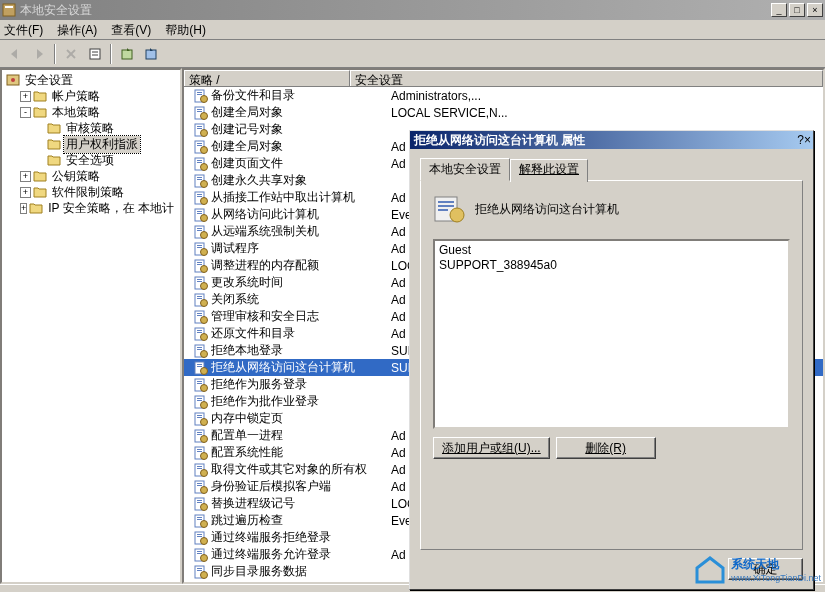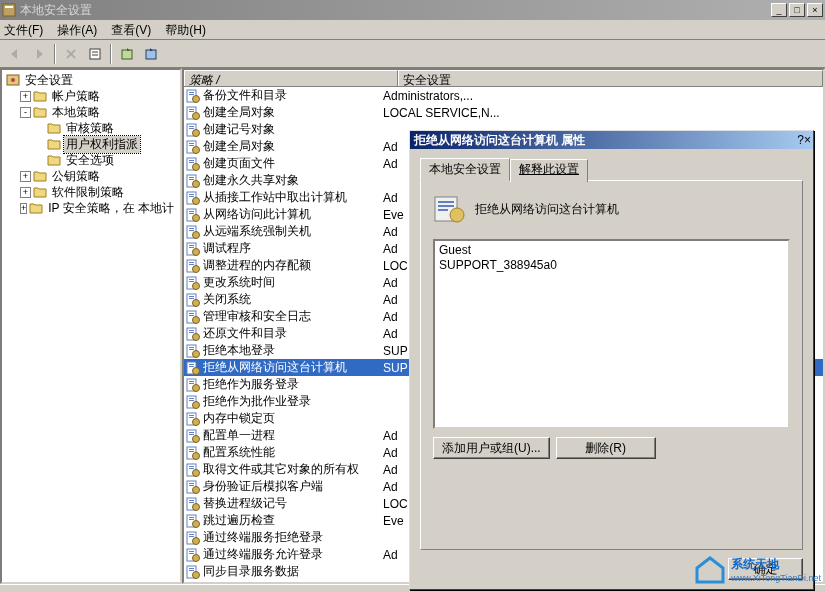--- a/index.html
+++ b/index.html
@@ -26,24 +26,24 @@
 .tree-node .ticon { width: 14px; height: 14px; margin-right: 3px; flex-shrink:0; }
 .tree-node.sel .label { background: #d4d0c8; outline: 1px dotted #000; }
 .tree-node .label { padding: 0 2px; }
 .indent0 { padding-left: 2px; }
 .indent1 { padding-left: 16px; }
 .indent2 { padding-left: 30px; }
 
 .listpane { flex: 1; background: #fff; border: 2px inset #d4d0c8; display: flex; flex-direction: column; }
 .listhdr { display: flex; background: #d4d0c8; height: 17px; border-bottom: 1px solid #808080; }
 .listhdr .col { border-right: 1px solid #808080; border-top:1px solid #fff; border-left:1px solid #fff; padding: 1px 4px; font-size: 12px; }
-.col1 { width: 214px; font-style: italic; }
+.col1 { width: 166px; }
 .col2 { flex: 1; }
 .listbody { flex: 1; overflow: auto; position: relative; }
-.row { display: flex; align-items: center; height: 17px; padding-left: 2px; }
+.row { display: flex; align-items: center; height: 17px; padding-left: 10px; }
 .row.sel { background: #316ac5; color: #fff; }
 .row .ricon { width: 14px; height: 14px; margin-right: 3px; flex-shrink:0; }
 .row .c1 { width: 180px; overflow: hidden; white-space: nowrap; }
 .row .c2 { flex: 1; white-space: nowrap; }
 
 .statusbar { height: 8px; background: #d4d0c8; border-top: 1px solid #fff; }
 
 
 .dialog { position: absolute; left: 409px; top: 130px; width: 405px; height: 460px; background: #d4d0c8; border: 1px solid #404040; border-top-color:#dfdfdf; border-left-color:#dfdfdf; box-shadow: 1px 1px 0 #000; }
 .dlg-title { background: linear-gradient(to right, #0a246a, #a6caf0); height: 18px; display: flex; align-items: center; padding: 0 2px; color: #fff; font-weight: bold; font-size: 12px; }
@@ -52,21 +52,21 @@
 .dlg-body { padding: 8px 10px; }
 .tabs { display: flex; }
 .tab { background: #d4d0c8; border: 1px solid #fff; border-right-color:#808080; border-bottom: none; padding: 2px 8px; margin-right: 0px; position: relative; top: 1px; }
 .tab.active { border-bottom: 1px solid #d4d0c8; z-index: 2; }
 .tab.inactive { top: 2px; padding: 1px 8px; text-decoration: underline; }
 .tabpanel { border: 1px solid #fff; border-right-color:#808080; border-bottom-color:#808080; padding: 12px; height: 370px; background:#d4d0c8; }
 .policy-row { display:flex; align-items:center; gap:10px; margin-bottom: 14px; }
 .policy-icon { width: 32px; height: 32px; }
 .listbox { width: 100%; height: 190px; background: #fff; border: 2px inset #d4d0c8; padding: 2px 4px; margin-bottom: 8px; overflow:auto; }
 .listbox div { height: 15px; }
-.dlg-btnrow { display: flex; gap: 6px; justify-content: flex-start; }
+.dlg-btnrow { display: flex; gap: 6px; justify-content: flex-start; text-decoration: underline; }
 .btn { min-width: 100px; height: 22px; background: #d4d0c8; border: 1px solid #404040; border-top-color:#fff; border-left-color:#fff; box-shadow: inset -1px -1px 0 #808080; padding: 0 8px; cursor: default; text-align:center; line-height:20px; }
 .dlg-footer { display:flex; justify-content:flex-end; padding: 0 10px 8px 10px; gap: 6px; }
 .dlg-footer .btn { min-width: 75px; }
 
 .watermark { position: absolute; right: 4px; bottom: 8px; display:flex; align-items:center; gap:4px; font-size:11px; color:#1169c9; font-weight:bold; }
 .watermark .wm-sub { font-size:9px; color:#3a7abf; font-weight:normal; display:block; }
 
 svg { display: block; }
 </style>
 </head>

